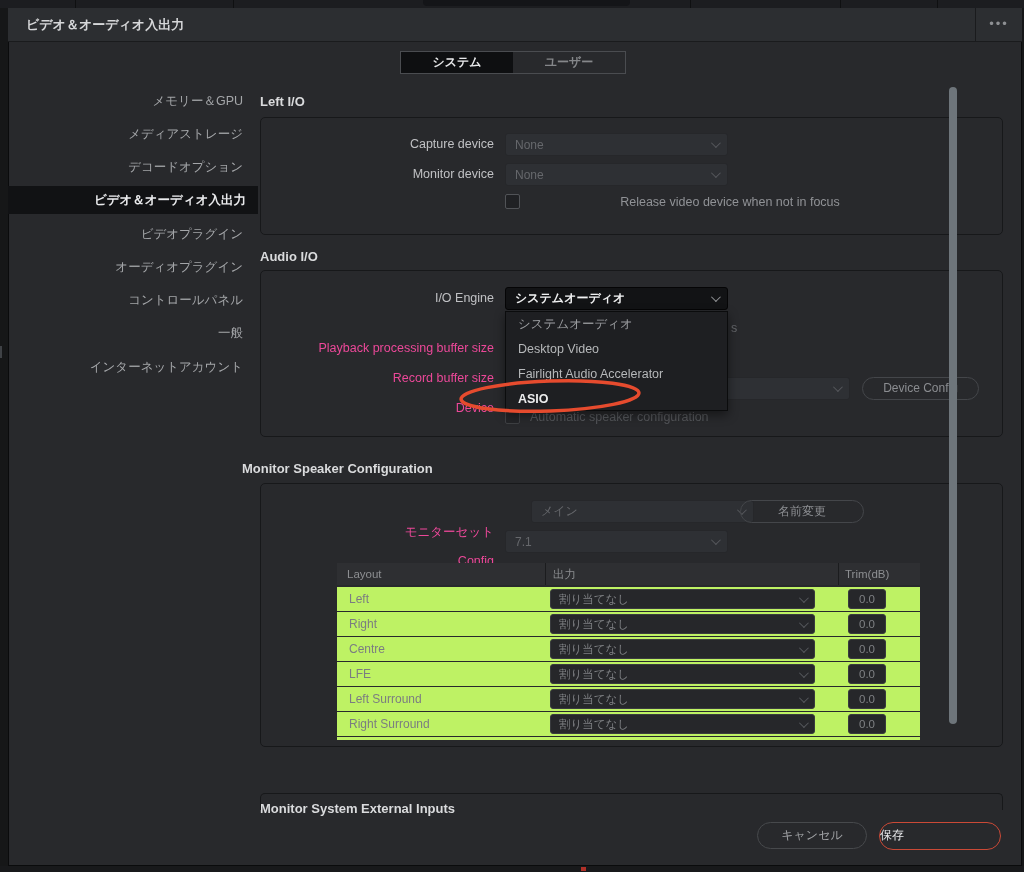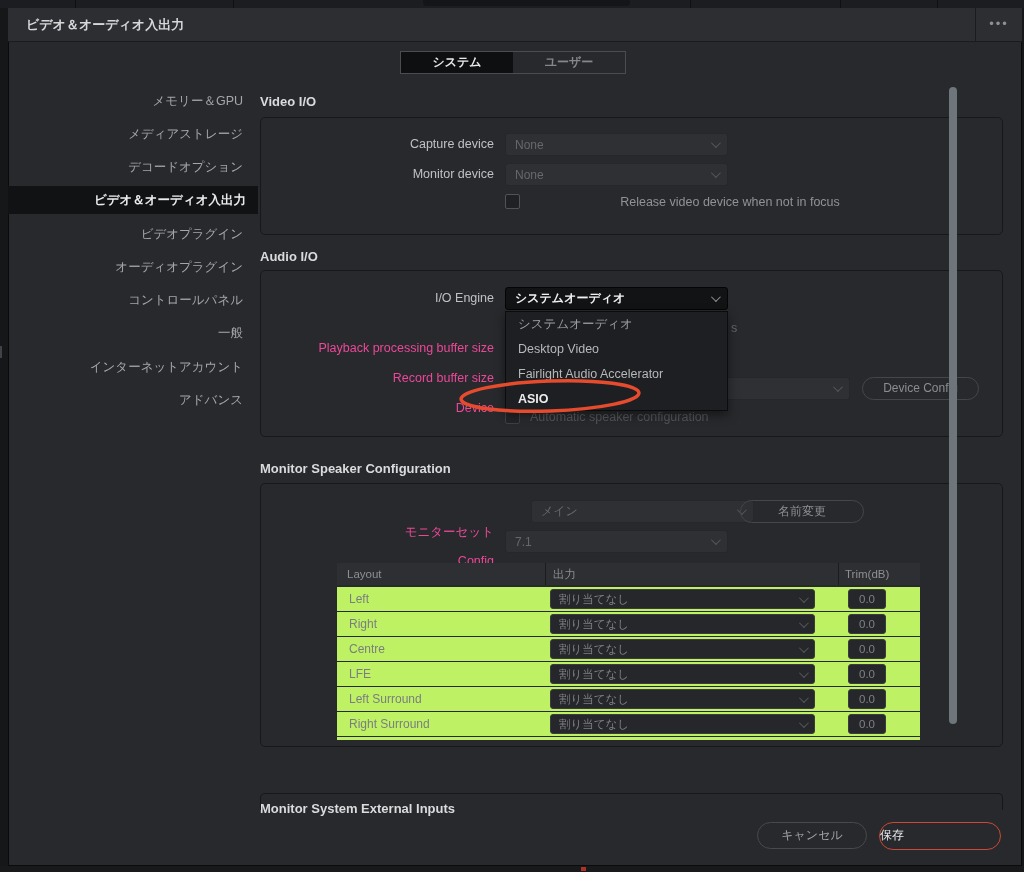--- a/index.html
+++ b/index.html
@@ -125,23 +125,22 @@
 
   <div class="side-item" style="top:87px">メモリー＆GPU</div>
   <div class="side-item" style="top:120px">メディアストレージ</div>
   <div class="side-item" style="top:153px">デコードオプション</div>
   <div class="side-item sel" style="top:186px">ビデオ＆オーディオ入出力</div>
   <div class="side-item" style="top:220px">ビデオプラグイン</div>
   <div class="side-item" style="top:253px">オーディオプラグイン</div>
   <div class="side-item" style="top:286px">コントロールパネル</div>
   <div class="side-item" style="top:319px">一般</div>
   <div class="side-item" style="top:353px">インターネットアカウント</div>
-  <div class="side-item" style="top:386px">アドバンス</div>
-
-  <div class="heading" style="left:260px; top:94px">Video I/O</div>
+
+  <div class="heading" style="left:260px; top:94px">Left I/O</div>
   <div class="box" style="left:260px; top:117px; width:743px; height:118px"></div>
   <div class="lbl" style="left:254px; top:137px">Capture device</div>
   <div class="field disabled" style="left:505px; top:133px; width:223px">
     <span class="val">None</span>
     <span class="chev dim"></span>
   </div>
   <div class="lbl" style="left:254px; top:167px">Monitor device</div>
   <div class="field disabled" style="left:505px; top:163px; width:223px">
     <span class="val">None</span>
     <span class="chev dim"></span>
@@ -172,21 +171,21 @@
     <div class="menu-item first">システムオーディオ</div>
     <div class="menu-item">Desktop Video</div>
     <div class="menu-item">Fairlight Audio Accelerator</div>
     <div class="menu-item hl">ASIO</div>
   </div>
 
   <svg class="annot" viewBox="0 0 200 50">
     <ellipse cx="100" cy="24" rx="89" ry="15" fill="none" stroke="#e64b2e" stroke-width="3.5" transform="rotate(-2 100 24)"></ellipse>
   </svg>
 
-  <div class="heading" style="left:260px; top:461px">Monitor Speaker Configuration</div>
+  <div class="heading" style="left:242px; top:461px">Monitor Speaker Configuration</div>
   <div class="box" style="left:260px; top:483px; width:743px; height:264px"></div>
   <div class="lbl dim" style="left:254px; top:504px">モニターセット</div>
   <div class="field disabled" style="left:531px; top:500px; width:223px">
     <span class="val">メイン</span>
     <span class="chev dim"></span>
   </div>
   <div class="pill" style="left:740px; top:500px; width:124px">名前変更</div>
   <div class="lbl dim" style="left:254px; top:534px">Config</div>
   <div class="field disabled" style="left:505px; top:530px; width:223px">
     <span class="val">7.1</span>

